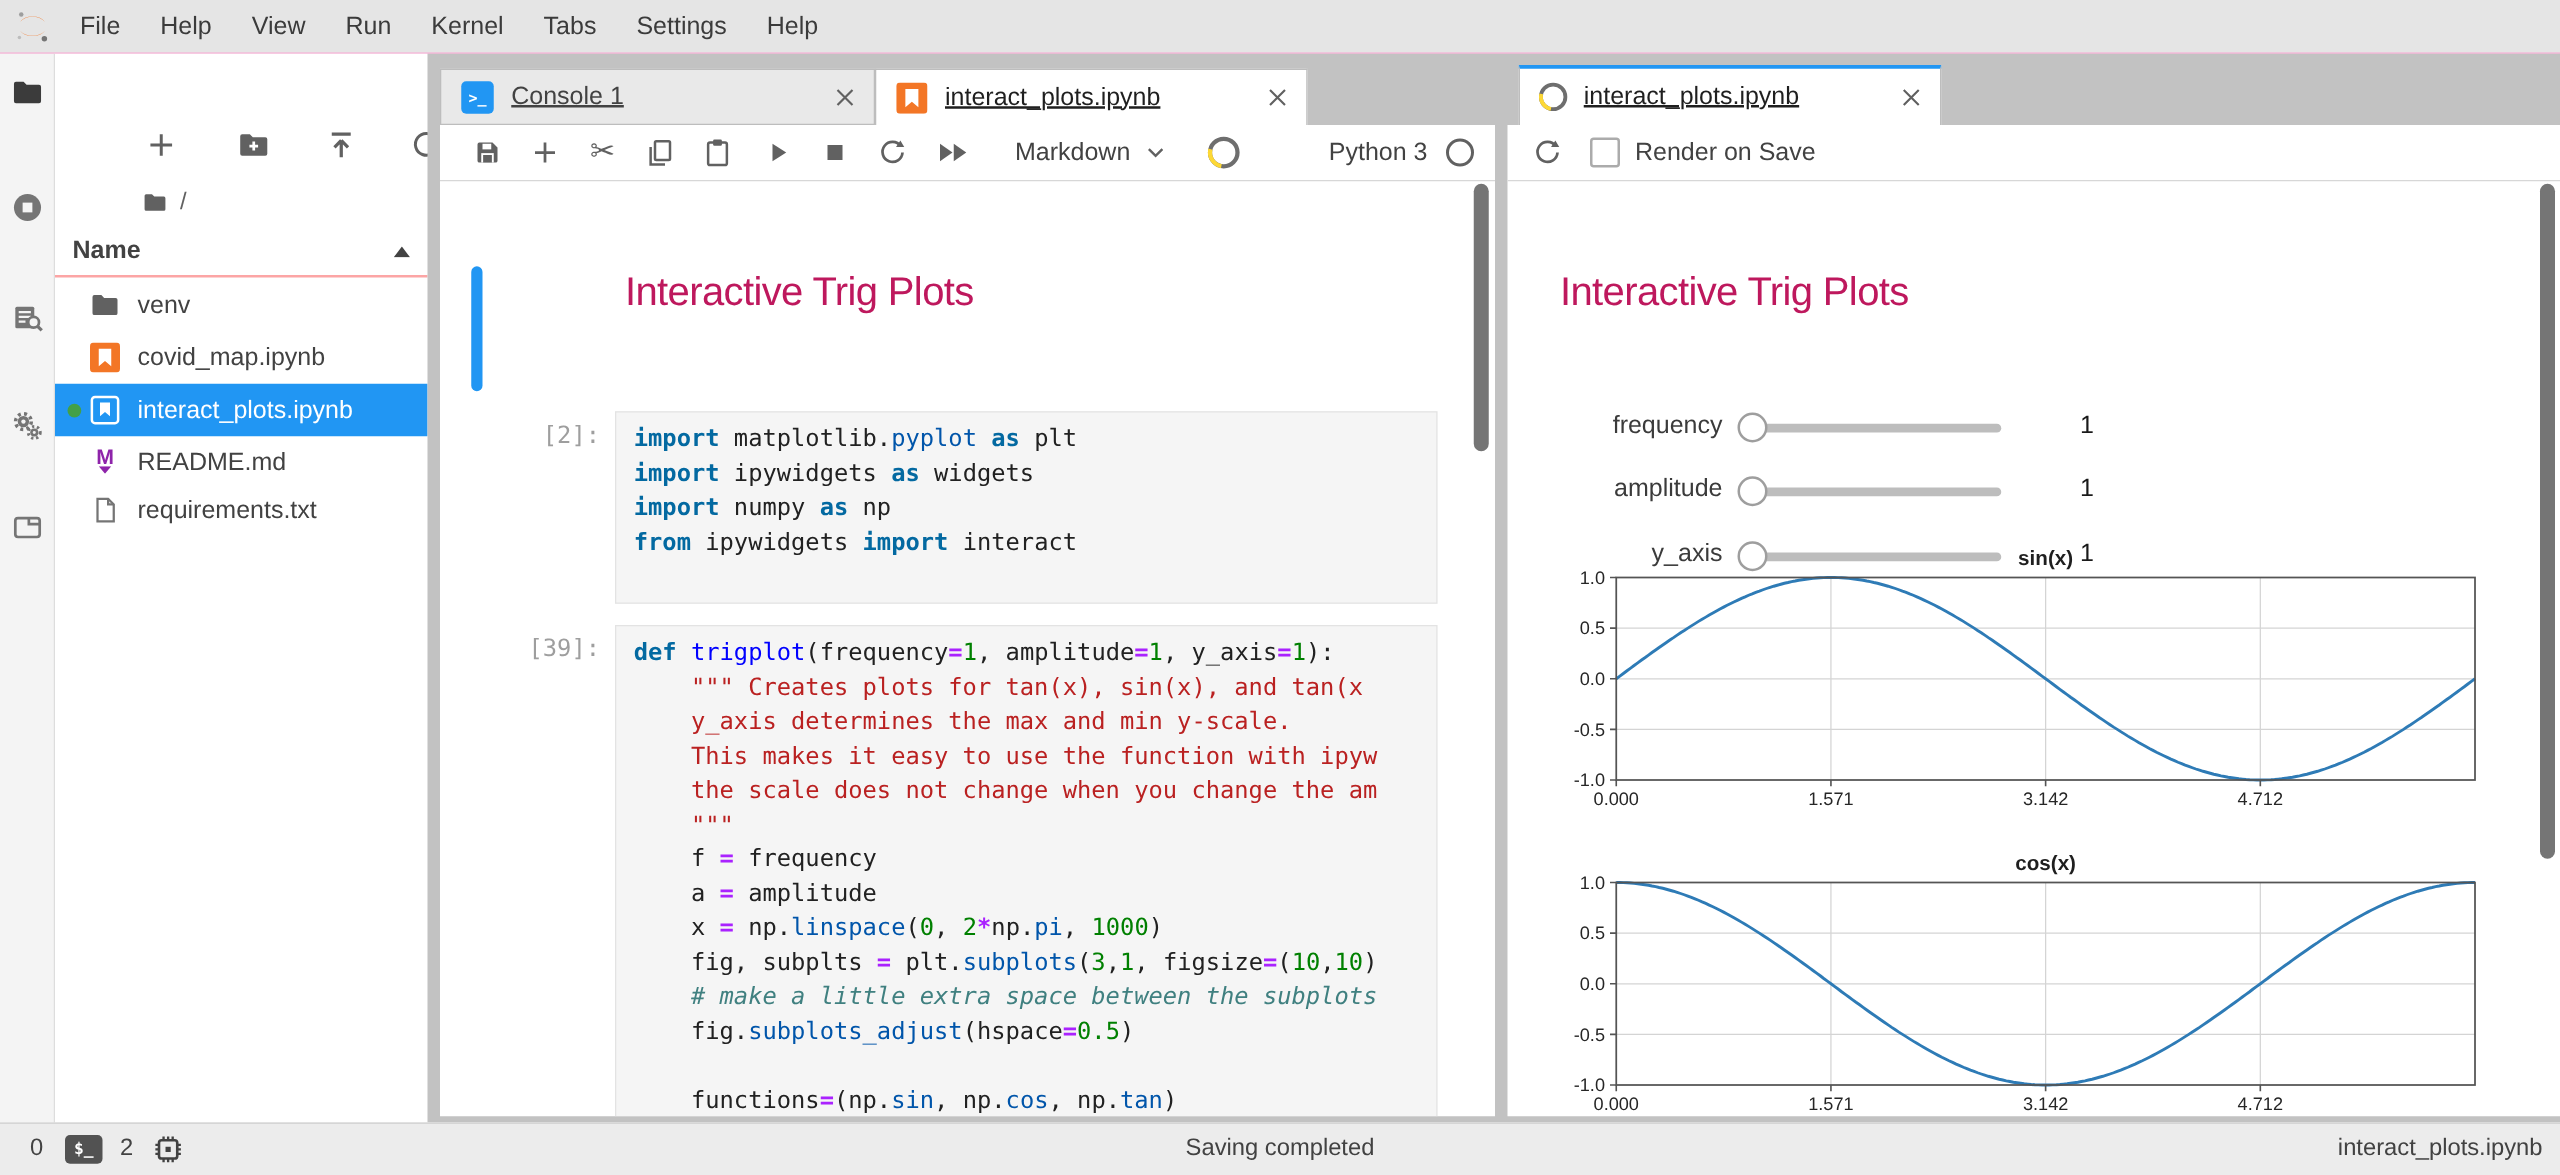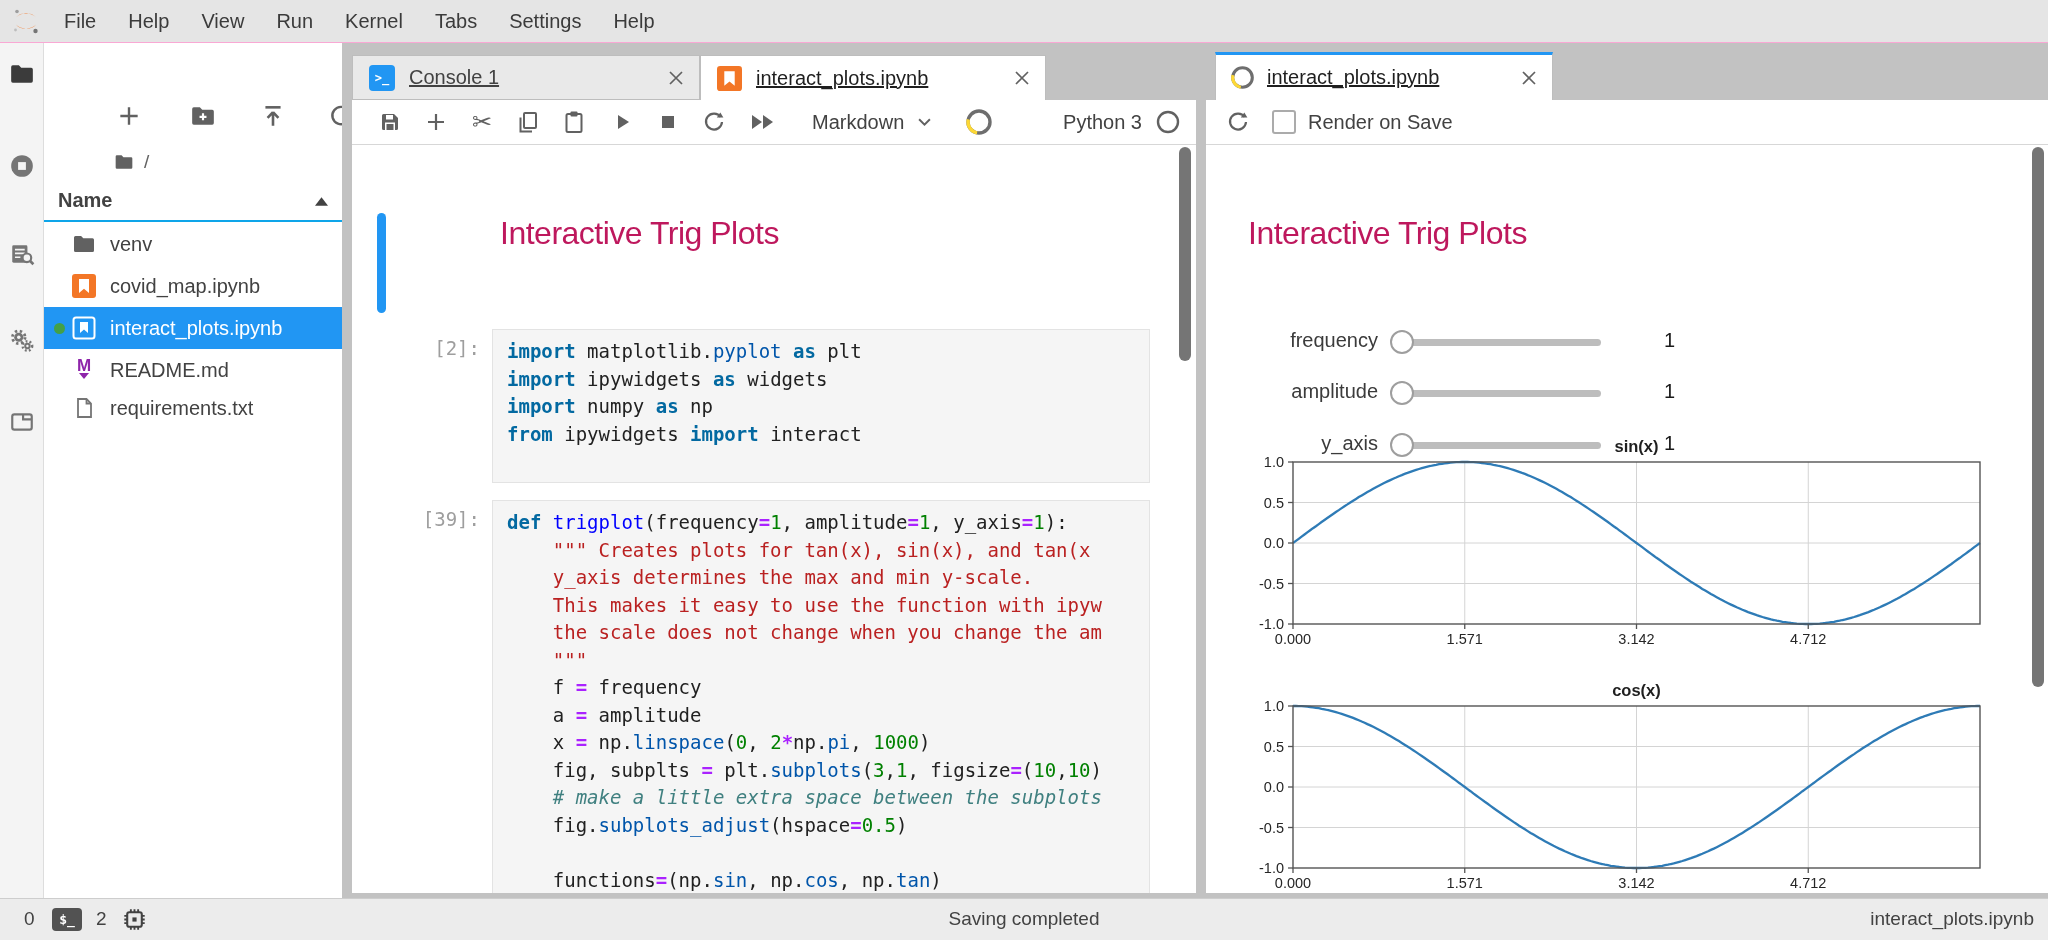--- a/index.html
+++ b/index.html
@@ -12,21 +12,21 @@
   .menu-item{font-size:20px;color:#3b3b3b;padding:0 16px;cursor:default;}
   
   #leftstrip{left:0;top:43px;width:43px;height:855px;background:#f4f4f4;border-right:1px solid #ddd;}
   .strip-icon{position:absolute;left:9px;width:26px;height:26px;color:#757575;}
   .strip-icon.active{color:#3b3b3b;}
   
   #filebrowser{left:44px;top:43px;width:298px;height:855px;background:#fff;}
   .fb-tool{position:absolute;top:60px;width:26px;height:26px;color:#616161;}
   .fb-crumb{position:absolute;top:104px;left:70px;height:30px;display:flex;align-items:center;gap:10px;
             color:#616161;font-size:19px;}
-  .fb-header{position:absolute;top:140px;left:0;width:298px;height:37px;border-bottom:2px solid #0ea5e9;text-align:center;}
+  .fb-header{position:absolute;top:140px;left:0;width:298px;height:37px;border-bottom:2px solid #fca5a5;text-align:center;}
   .fb-header .label{position:absolute;left:14px;top:6px;font-weight:bold;font-size:20px;color:#424242;}
   .fb-row{position:absolute;left:0;width:298px;height:42px;display:flex;align-items:center;}
   .fb-row .ficon{width:24px;height:24px;margin-left:28px;flex:none;}
   .fb-row .fname{margin-left:14px;font-size:20px;color:#424242;white-space:nowrap;}
   .fb-row.selected{background:#2196f3;}
   .fb-row.selected .fname{color:#fff;}
   .run-dot{position:absolute;left:10px;width:11px;height:11px;border-radius:50%;background:#43a047;}
   
   #dockbg{left:342px;top:43px;width:1706px;height:855px;background:#c2c2c2;}
   .tab{position:absolute;top:55px;height:45px;display:flex;align-items:center;box-sizing:border-box;}

